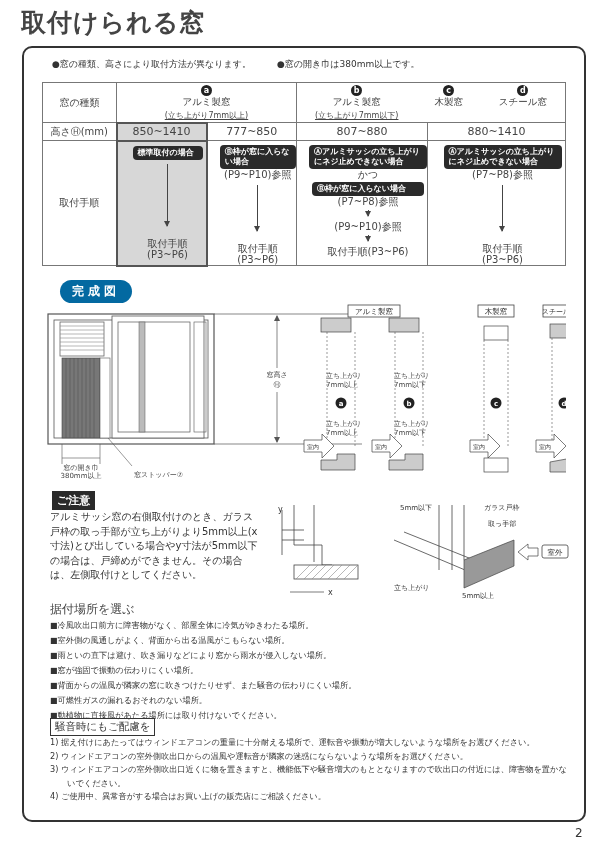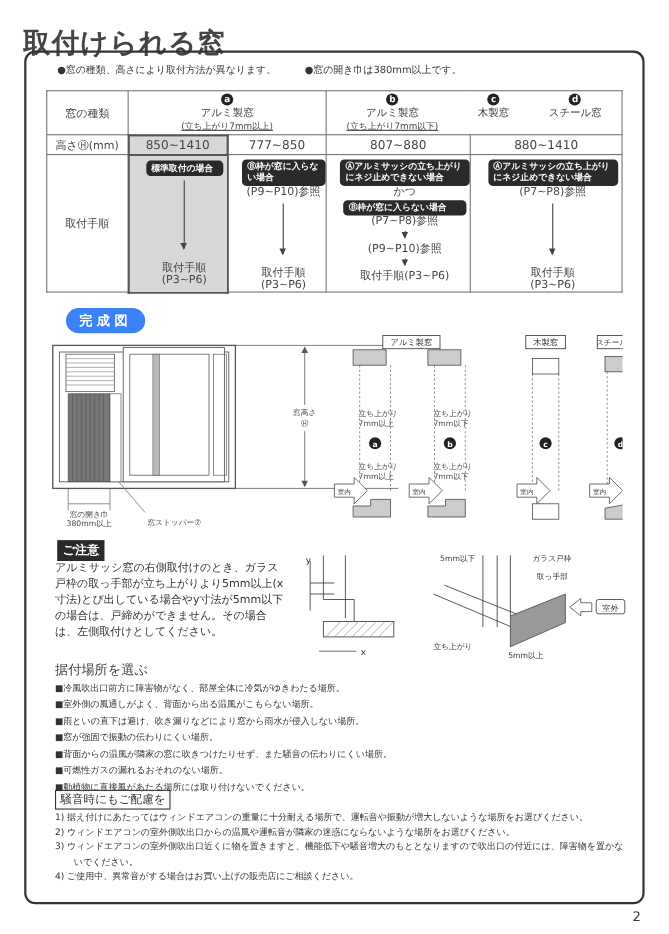--- a/index.html
+++ b/index.html
@@ -1,19 +1,19 @@
 <!DOCTYPE html>
 <html><head>
 <meta charset="utf-8">
 <style>
   * { box-sizing: border-box; margin: 0; padding: 0; }
   html, body { width: 608px; height: 849px; background: #ffffff; overflow: hidden; }
   body { font-family: "DejaVu Sans", "Liberation Sans", sans-serif; color: #3a3a3a; position: relative; }
 
-  .page-title { position: absolute; left: 21px; top: 22px; font-size: 25px; font-weight: bold; color: #444; letter-spacing: 1px; }
+  .page-title { position: absolute; left: 21px; top: 6px; font-size: 25px; font-weight: bold; color: #444; letter-spacing: 1px; }
 
   .card { position: absolute; left: 22px; top: 46px; width: 564px; height: 776px; border: 2.5px solid #333; border-radius: 10px; }
 
   .intro { position: absolute; left: 28px; top: 10px; font-size: 9px; line-height: 12px; color: #333; text-align: center; }
   .intro .row { display: flex; gap: 26px; }
 
   
   .wtable { position: absolute; left: 18px; top: 34px; width: 524px; border-collapse: collapse; font-size: 9.5px; color: #444; }
   .wtable td { border: 1px solid #777; text-align: center; vertical-align: middle; }
   .wtable .hdr { height: 40px; }
@@ -24,21 +24,21 @@
   .lbl-col { width: 74px; font-size: 10px; }
   .badge-circle { display: inline-block; width: 11px; height: 11px; border-radius: 50%; background: #222; color: #fff; font-size: 8px; line-height: 11px; font-weight: bold; text-align: center; }
   .sub { font-size: 8px; text-decoration: underline; }
   .pill { display: inline-block; background: #2a2a2a; color: #fff; font-size: 8px; font-weight: bold; border-radius: 4px; padding: 2px 5px; line-height: 10px; margin-top: 4px; text-align: left; }
   .ref { font-size: 10px; line-height: 12px; }
   .arrow-v { width: 1px; background: #444; margin: 0 auto; position: relative; }
   .arrow-v::after { content: ""; position: absolute; bottom: -1px; left: -3px; border-left: 3.5px solid transparent; border-right: 3.5px solid transparent; border-top: 6px solid #444; }
   .proc-end { font-size: 10px; line-height: 11px; }
 
   
-  .comp-badge { position: absolute; left: 36px; top: 232px; background: #3b82f6; color: #fff; font-size: 12px; font-weight: bold; padding: 3px 12px; border-radius: 12px; letter-spacing: 4px; }
+  .comp-badge { position: absolute; left: 36px; top: 232px; background: #0369a1; color: #fff; font-size: 12px; font-weight: bold; padding: 3px 12px; border-radius: 12px; letter-spacing: 4px; }
   .diagram { position: absolute; left: 18px; top: 250px; width: 524px; height: 190px; }
 
   
   .caution-badge { position: absolute; left: 28px; top: 443px; background: #2a2a2a; color: #fff; font-size: 11px; font-weight: bold; padding: 2px 5px; }
   .caution-text { position: absolute; left: 26px; top: 462px; width: 210px; font-size: 10px; line-height: 14.5px; color: #333; }
 
   .install-title { position: absolute; left: 26px; top: 553px; font-size: 12px; color: #444; }
   .install-list { position: absolute; left: 26px; top: 570px; font-size: 8.2px; line-height: 14px; color: #333; list-style: none; }
   .install-list li::before { content: "■"; font-size: 8px; }
 

